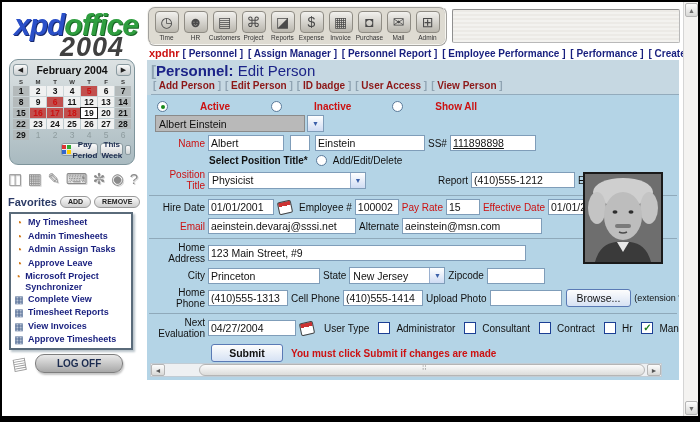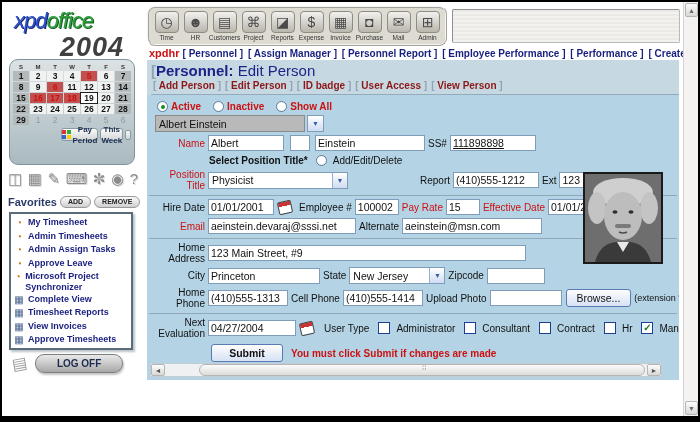--- a/index.html
+++ b/index.html
@@ -2,21 +2,21 @@
 <html><head>
 <meta charset="utf-8">
 <style>
   * { box-sizing: border-box; margin: 0; padding: 0; }
   body { font-family: "Liberation Sans", sans-serif; background:#fff; }
   .screen { position:relative; width:700px; height:422px; background:#fff;
             border:2px solid #000; border-bottom:6px solid #000; overflow:hidden;
             font-family:"Liberation Sans", sans-serif; }
 
   
-  .logo { position:absolute; left:12px; top:6px; font-weight:normal; font-size:22px;
+  .logo { position:absolute; left:12px; top:6px; font-weight:bold; font-size:30px;
           font-style:italic; letter-spacing:-1px; z-index:2;text-align:center; }
   .logo .xpd { color:#2b50c8; text-shadow:1px 1px 0 #16286e; }
   .logo .office { color:#2f9e3f; text-shadow:1px 1px 0 #176424; }
   .watermark { position:absolute; left:58px; top:30px; font-size:27px; font-weight:bold;
                font-style:italic; color:#404040; z-index:1; letter-spacing:1px; }
 
   
   .toolbar { position:absolute; left:145px; top:4px; width:300px; height:40px;
              background:#dedbd2; border:2px ridge #f6f5f0; border-radius:8px;
              display:flex; align-items:center; justify-content:space-around; padding:1px 3px; }
@@ -199,20 +199,25 @@
     <span class="app">xpdhr</span><span><span class="seg">[ Personnel ] </span><span class="seg">[ Assign Manager ] </span><span class="seg">[ Personnel Report ] </span><span class="seg">[ Employee Performance ] </span><span class="seg">[ Performance ] </span><span class="seg">[ Create Position ] </span></span>
   </div>
 
   <div class="vscroll">
     <div class="vbtn" style="top:1px">▲</div>
     <div class="vbtn" style="bottom:1px">▼</div>
   </div>
 
   <div class="sidebar">
     <div class="cal">
+      <div class="cal-head">
+        <div class="cal-arrow">◀</div>
+        <div class="cal-title">February 2004</div>
+        <div class="cal-arrow">▶</div>
+      </div>
       <div class="cal-grid">
           <div class="dow">S</div>
           <div class="dow">M</div>
           <div class="dow">T</div>
           <div class="dow">W</div>
           <div class="dow">T</div>
           <div class="dow">F</div>
           <div class="dow">S</div>
           <div class="day wkend">1</div>
           <div class="day">2</div>
@@ -326,21 +331,21 @@
       <div class="logoff">LOG OFF</div>
     </div>
   </div>
 
   <div class="main">
     <div class="mhead">
       <div class="mtitle"><span class="brk">[</span><span class="b">Personnel:</span><span> Edit Person</span></div>
       <div class="tabs"><span class="tab"><span class="brk">[ </span><span class="t">Add Person</span><span class="brk"> ]</span></span><span class="tab"><span class="brk">[ </span><span class="t">Edit Person</span><span class="brk"> ]</span></span><span class="tab"><span class="brk">[ </span><span class="t">ID badge</span><span class="brk"> ]</span></span><span class="tab"><span class="brk">[ </span><span class="t">User Access</span><span class="brk"> ]</span></span><span class="tab"><span class="brk">[ </span><span class="t">View Person</span><span class="brk"> ]</span></span></div>
     </div>
 
-    <div class="row" style="margin-top:6px; margin-left:10px;">
+    <div class="row" style="margin-top:6px; margin-left:10px;gap:29px;">
         <span class="rad on"></span>
         <span class="rlbl">Active</span>
         <span class="rad"></span>
         <span class="rlbl">Inactive</span>
         <span class="rad"></span>
         <span class="rlbl">Show All</span>
       </div>
 
     <div class="row" style="margin-left:8px;">
       <div class="selbox gray" style="width:150px">
@@ -362,26 +367,26 @@
     </div>
 
     <div class="row" style="margin-left:62px; margin-top:4px;">
       <span style="font-weight:bold; color:#111;">Select Position Title*</span>
       <span class="rad" style="margin-left:8px"></span>
       <span class="il">Add/Edit/Delete</span>
     </div>
 
     <div class="row">
       <span class="lbl red">Position Title</span>
-      <div class="selbox" style="width:140px">
+      <div class="selbox" style="width:158px">
         <span class="txt">Physicist</span>
           <span class="arw">▼</span>
       </div>
       <span class="il" style="margin-left:72px">Report</span>
-      <input class="inp" style="width: 86px;" value="(410)555-1212">
+      <input class="inp" style="width: 104px;" value="(410)555-1212">
       <span class="il">Ext</span>
       <input class="inp" style="width: 40px;" value="123">
     </div>
 
     <div class="hr"></div>
 
     <div class="row">
       <span class="lbl">Hire Date</span>
       <input class="inp" style="width: 66px;" value="01/01/2001">
       <span class="calicon"></span>

